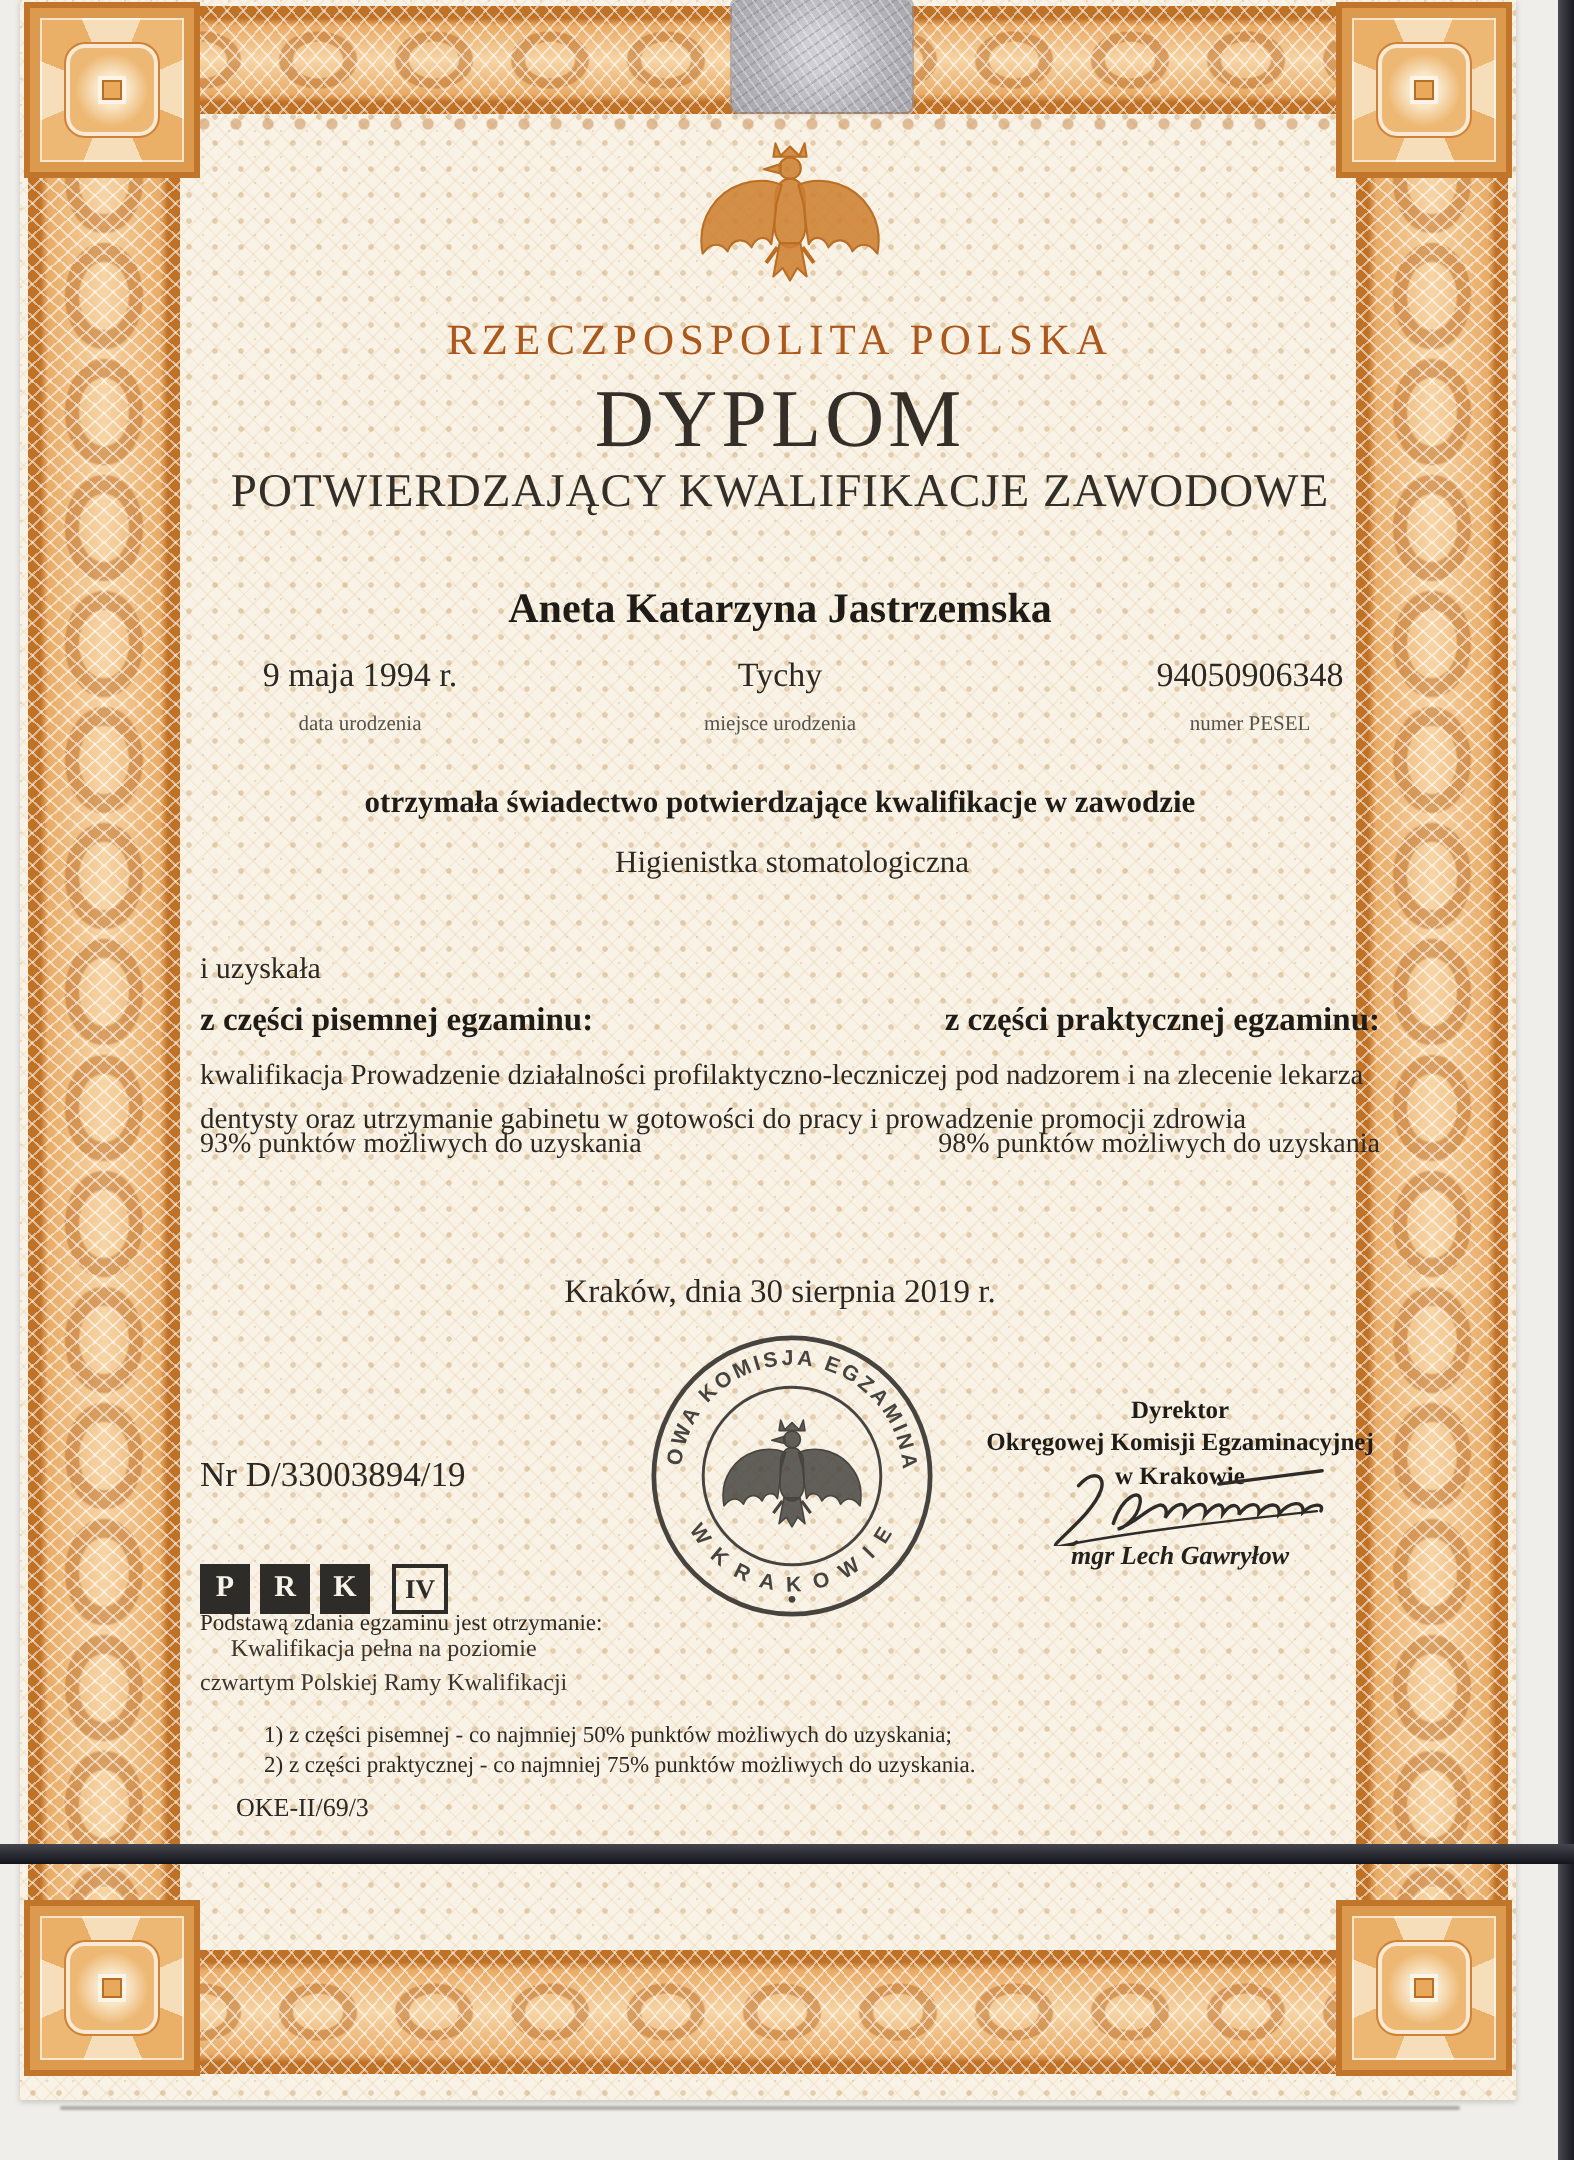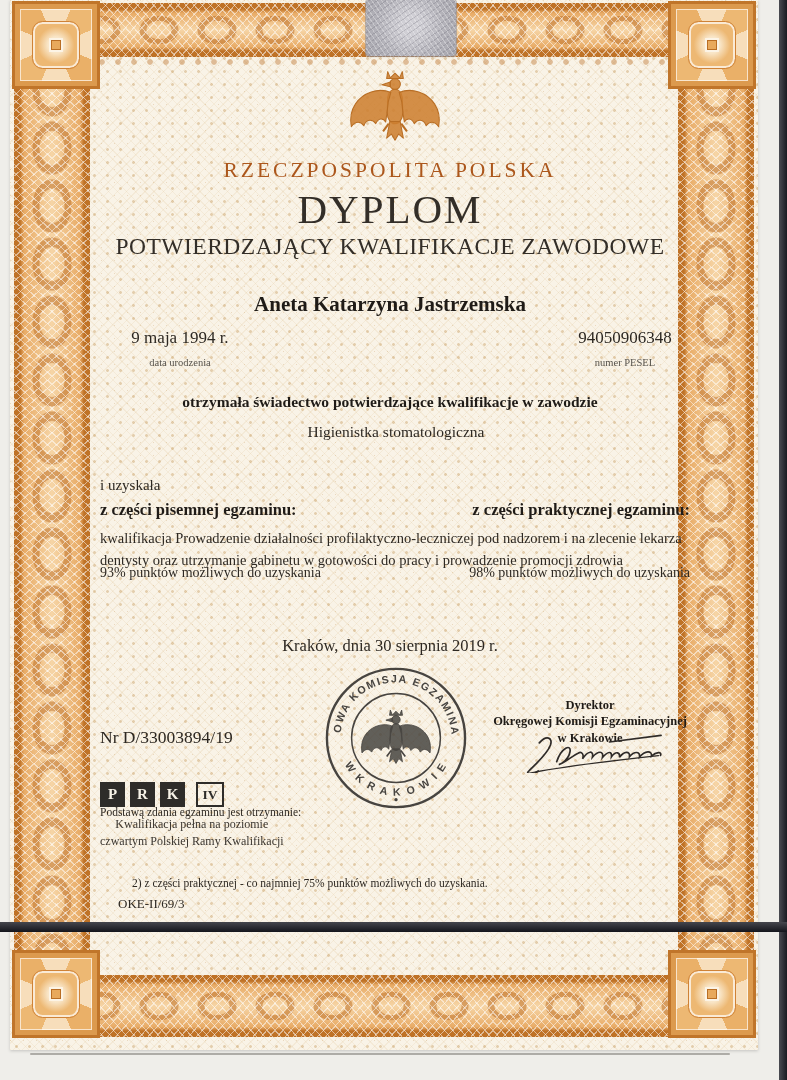--- a/index.html
+++ b/index.html
@@ -181,20 +181,24 @@
     </svg>
 
     <div class="centerblock country">RZECZPOSPOLITA POLSKA</div>
     <div class="centerblock title">DYPLOM</div>
     <div class="centerblock name">Aneta Katarzyna Jastrzemska</div>
     <div class="centerblock subtitle">POTWIERDZAJĄCY KWALIFIKACJE ZAWODOWE</div>
 
     <div class="col col-1">
       <div class="val">9 maja 1994 r.</div>
       <div class="lab">data urodzenia</div>
+    </div>
+    <div class="col col-2">
+      <div class="val">Tychy</div>
+      <div class="lab">miejsce urodzenia</div>
     </div>
     <div class="col col-3">
       <div class="val">94050906348</div>
       <div class="lab">numer PESEL</div>
     </div>
 
     <div class="centerblock statement">otrzymała świadectwo potwierdzające kwalifikacje w zawodzie</div>
     <div class="centerblock profession">Higienistka stomatologiczna</div>
 
     <div class="leftpos obtained">i uzyskała</div>
@@ -231,35 +235,37 @@
 
     <svg class="signature" width="170" height="44" viewBox="0 0 170 44">
       <g fill="none" stroke="#2f2b28" stroke-width="1.7" stroke-linecap="round" transform="rotate(-4 85 22)">
         <path d="M 30 10 C 38 2 44 6 41 13 C 37 22 26 30 18 37 C 13 41 19 43 27 38"></path>
         <path d="M 46 30 C 52 16 62 13 60 21 C 58 29 50 33 48 33 C 56 31 62 25 68 23 C 72 21 74 25 72 29 C 78 21 84 21 82 28 C 88 22 94 22 92 29 C 98 23 102 23 101 29 C 106 23 110 25 109 30 C 114 24 120 24 119 30 C 124 25 130 25 129 31 C 135 25 142 25 141 31 C 146 27 152 27 150 31"></path>
         <path d="M 100 14 L 152 11"></path>
         <path d="M 14 40 C 52 35 96 33 148 31" stroke-width="1.2"></path>
       </g>
     </svg>
 
+    <div class="sig-name">mgr Lech Gawryłow</div>
 
     <div class="leftpos dipl-no">Nr D/33003894/19</div>
 
     <div class="prk-row">
       <div class="prk-box">P</div>
       <div class="prk-box">R</div>
       <div class="prk-box">K</div>
       <div class="prk-lvl">IV</div>
     </div>
     <div class="leftpos prk-desc">
       <div>Kwalifikacja pełna na poziomie</div>
       <div>czwartym Polskiej Ramy Kwalifikacji</div>
     </div>
 
     <div class="leftpos rules-intro">Podstawą zdania egzaminu jest otrzymanie:</div>
+    <div class="leftpos rule rule-1">1) z części pisemnej - co najmniej 50% punktów możliwych do uzyskania;</div>
     <div class="leftpos rule rule-2">2) z części praktycznej - co najmniej 75% punktów możliwych do uzyskania.</div>
 
     <div class="leftpos form-code">OKE-II/69/3</div>
   </div>
 
   <div class="shadow-line"></div>
   <div class="edge-right"></div>
   <div class="edge-bottom"></div>
 </div>
 

